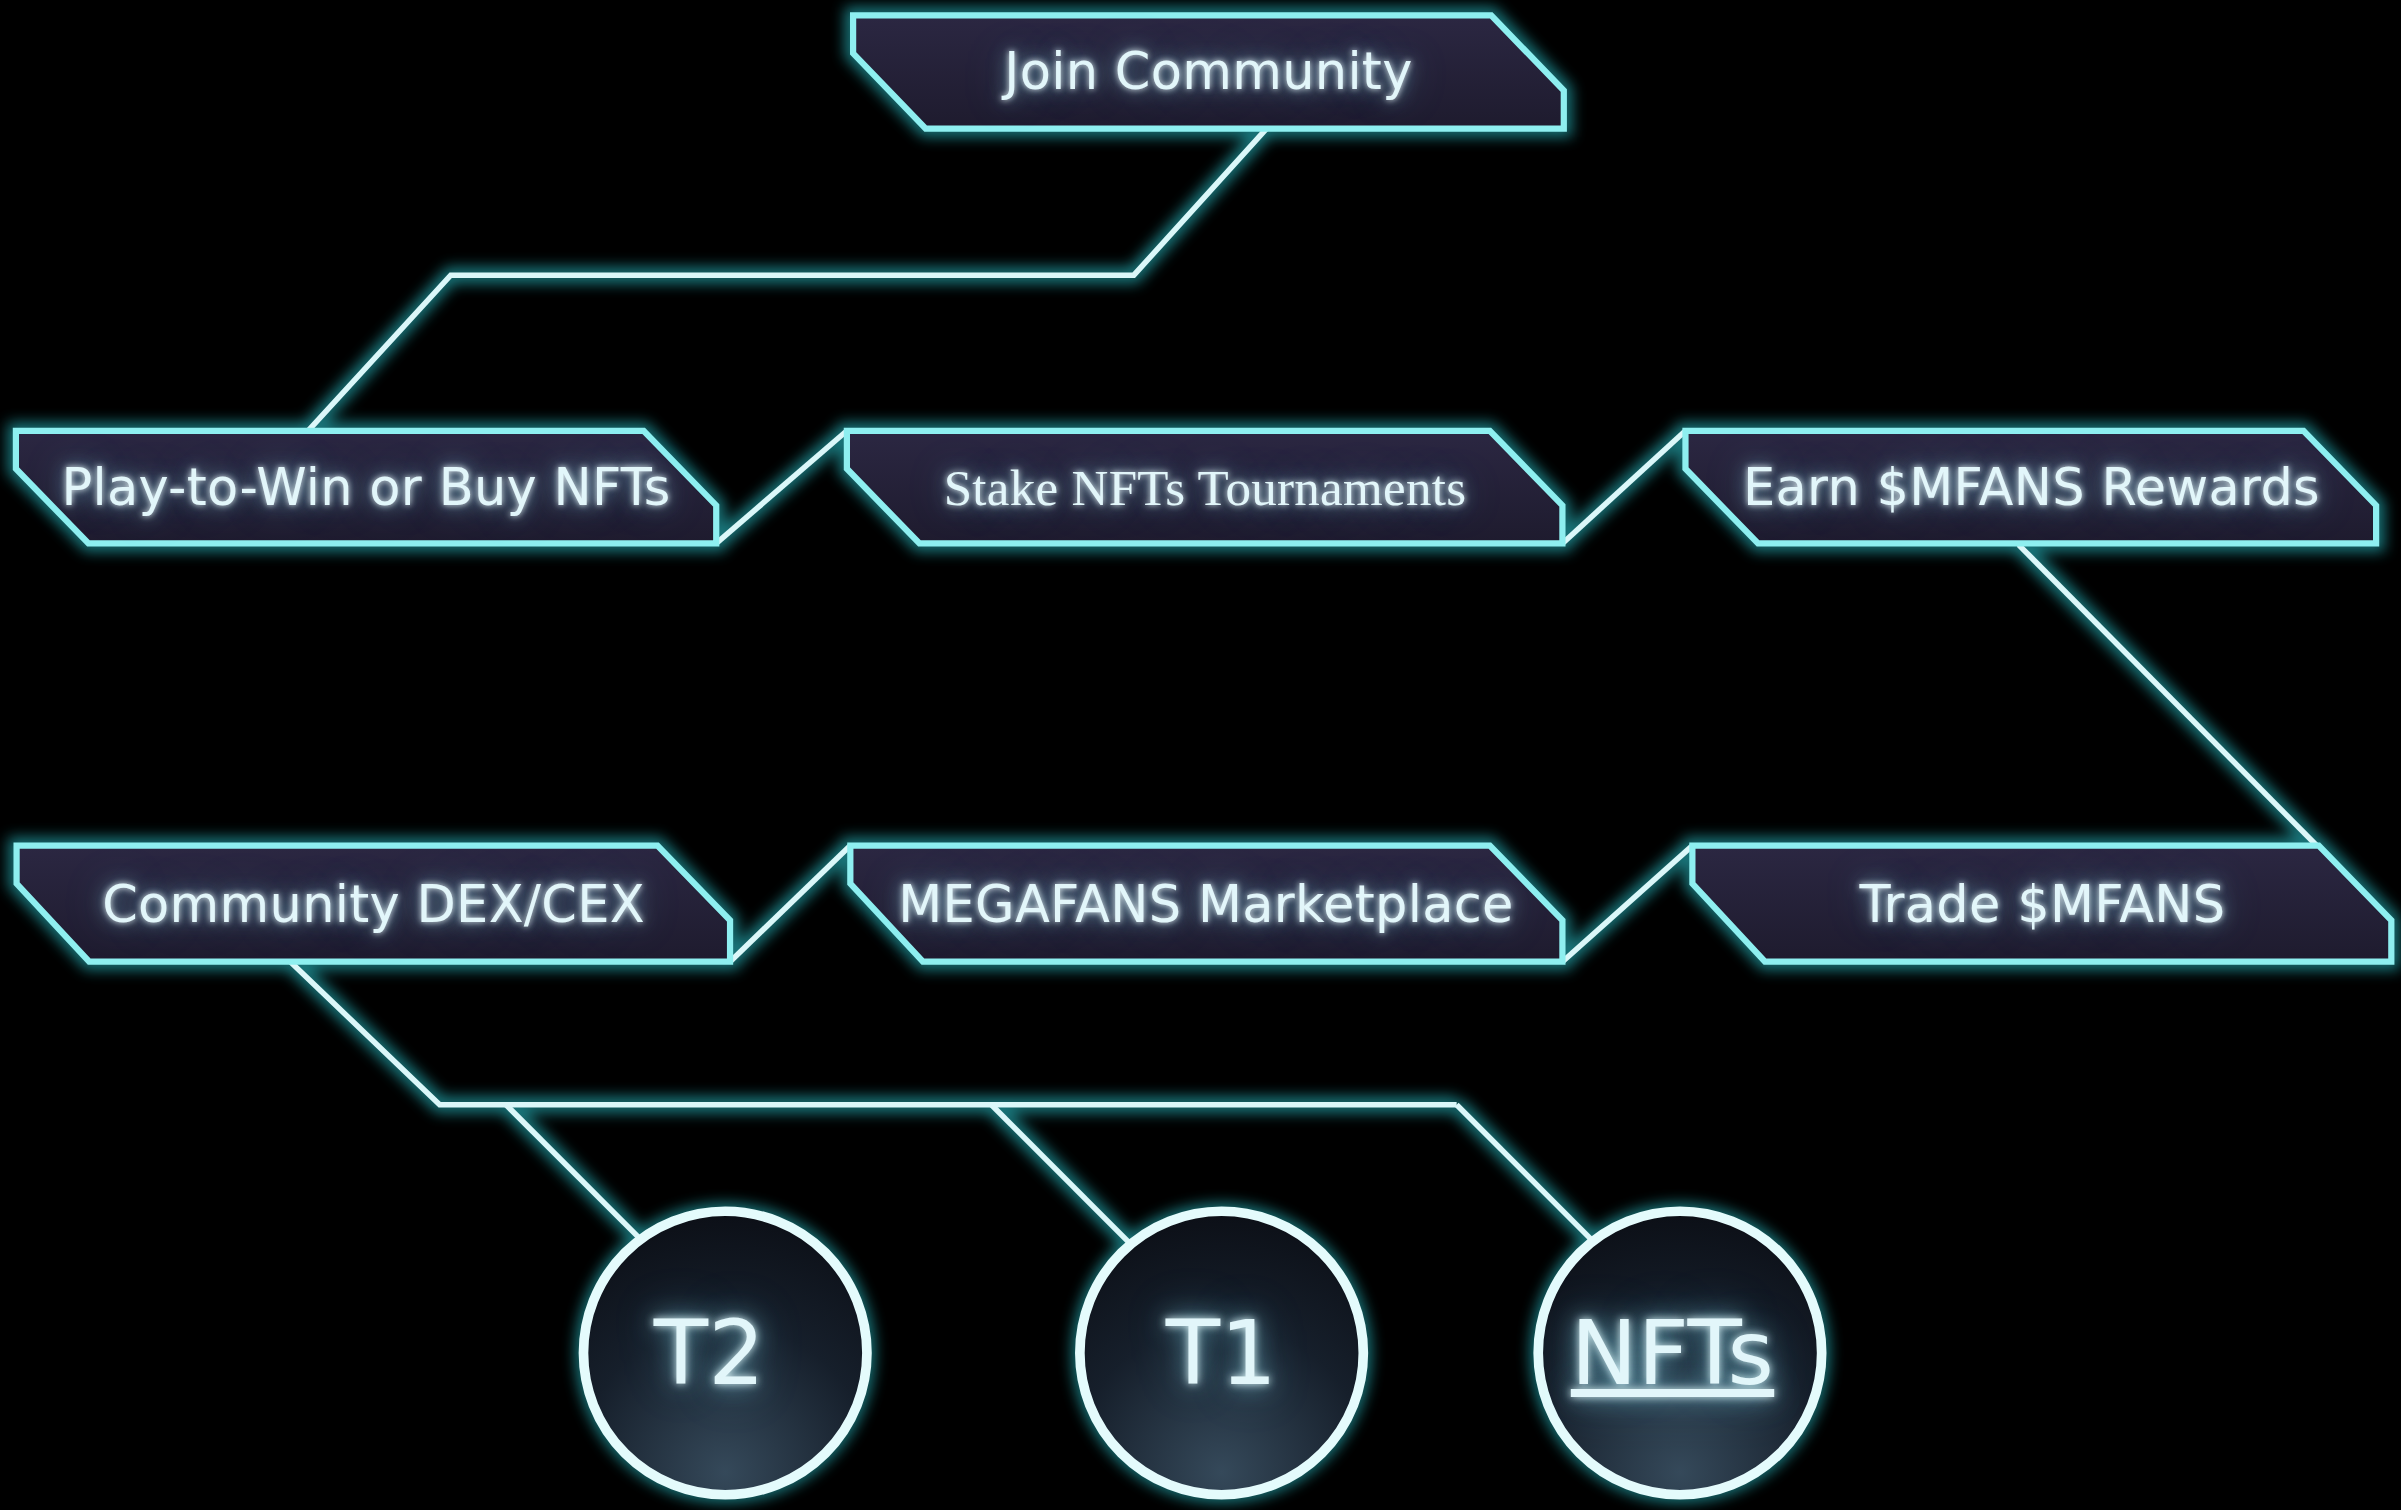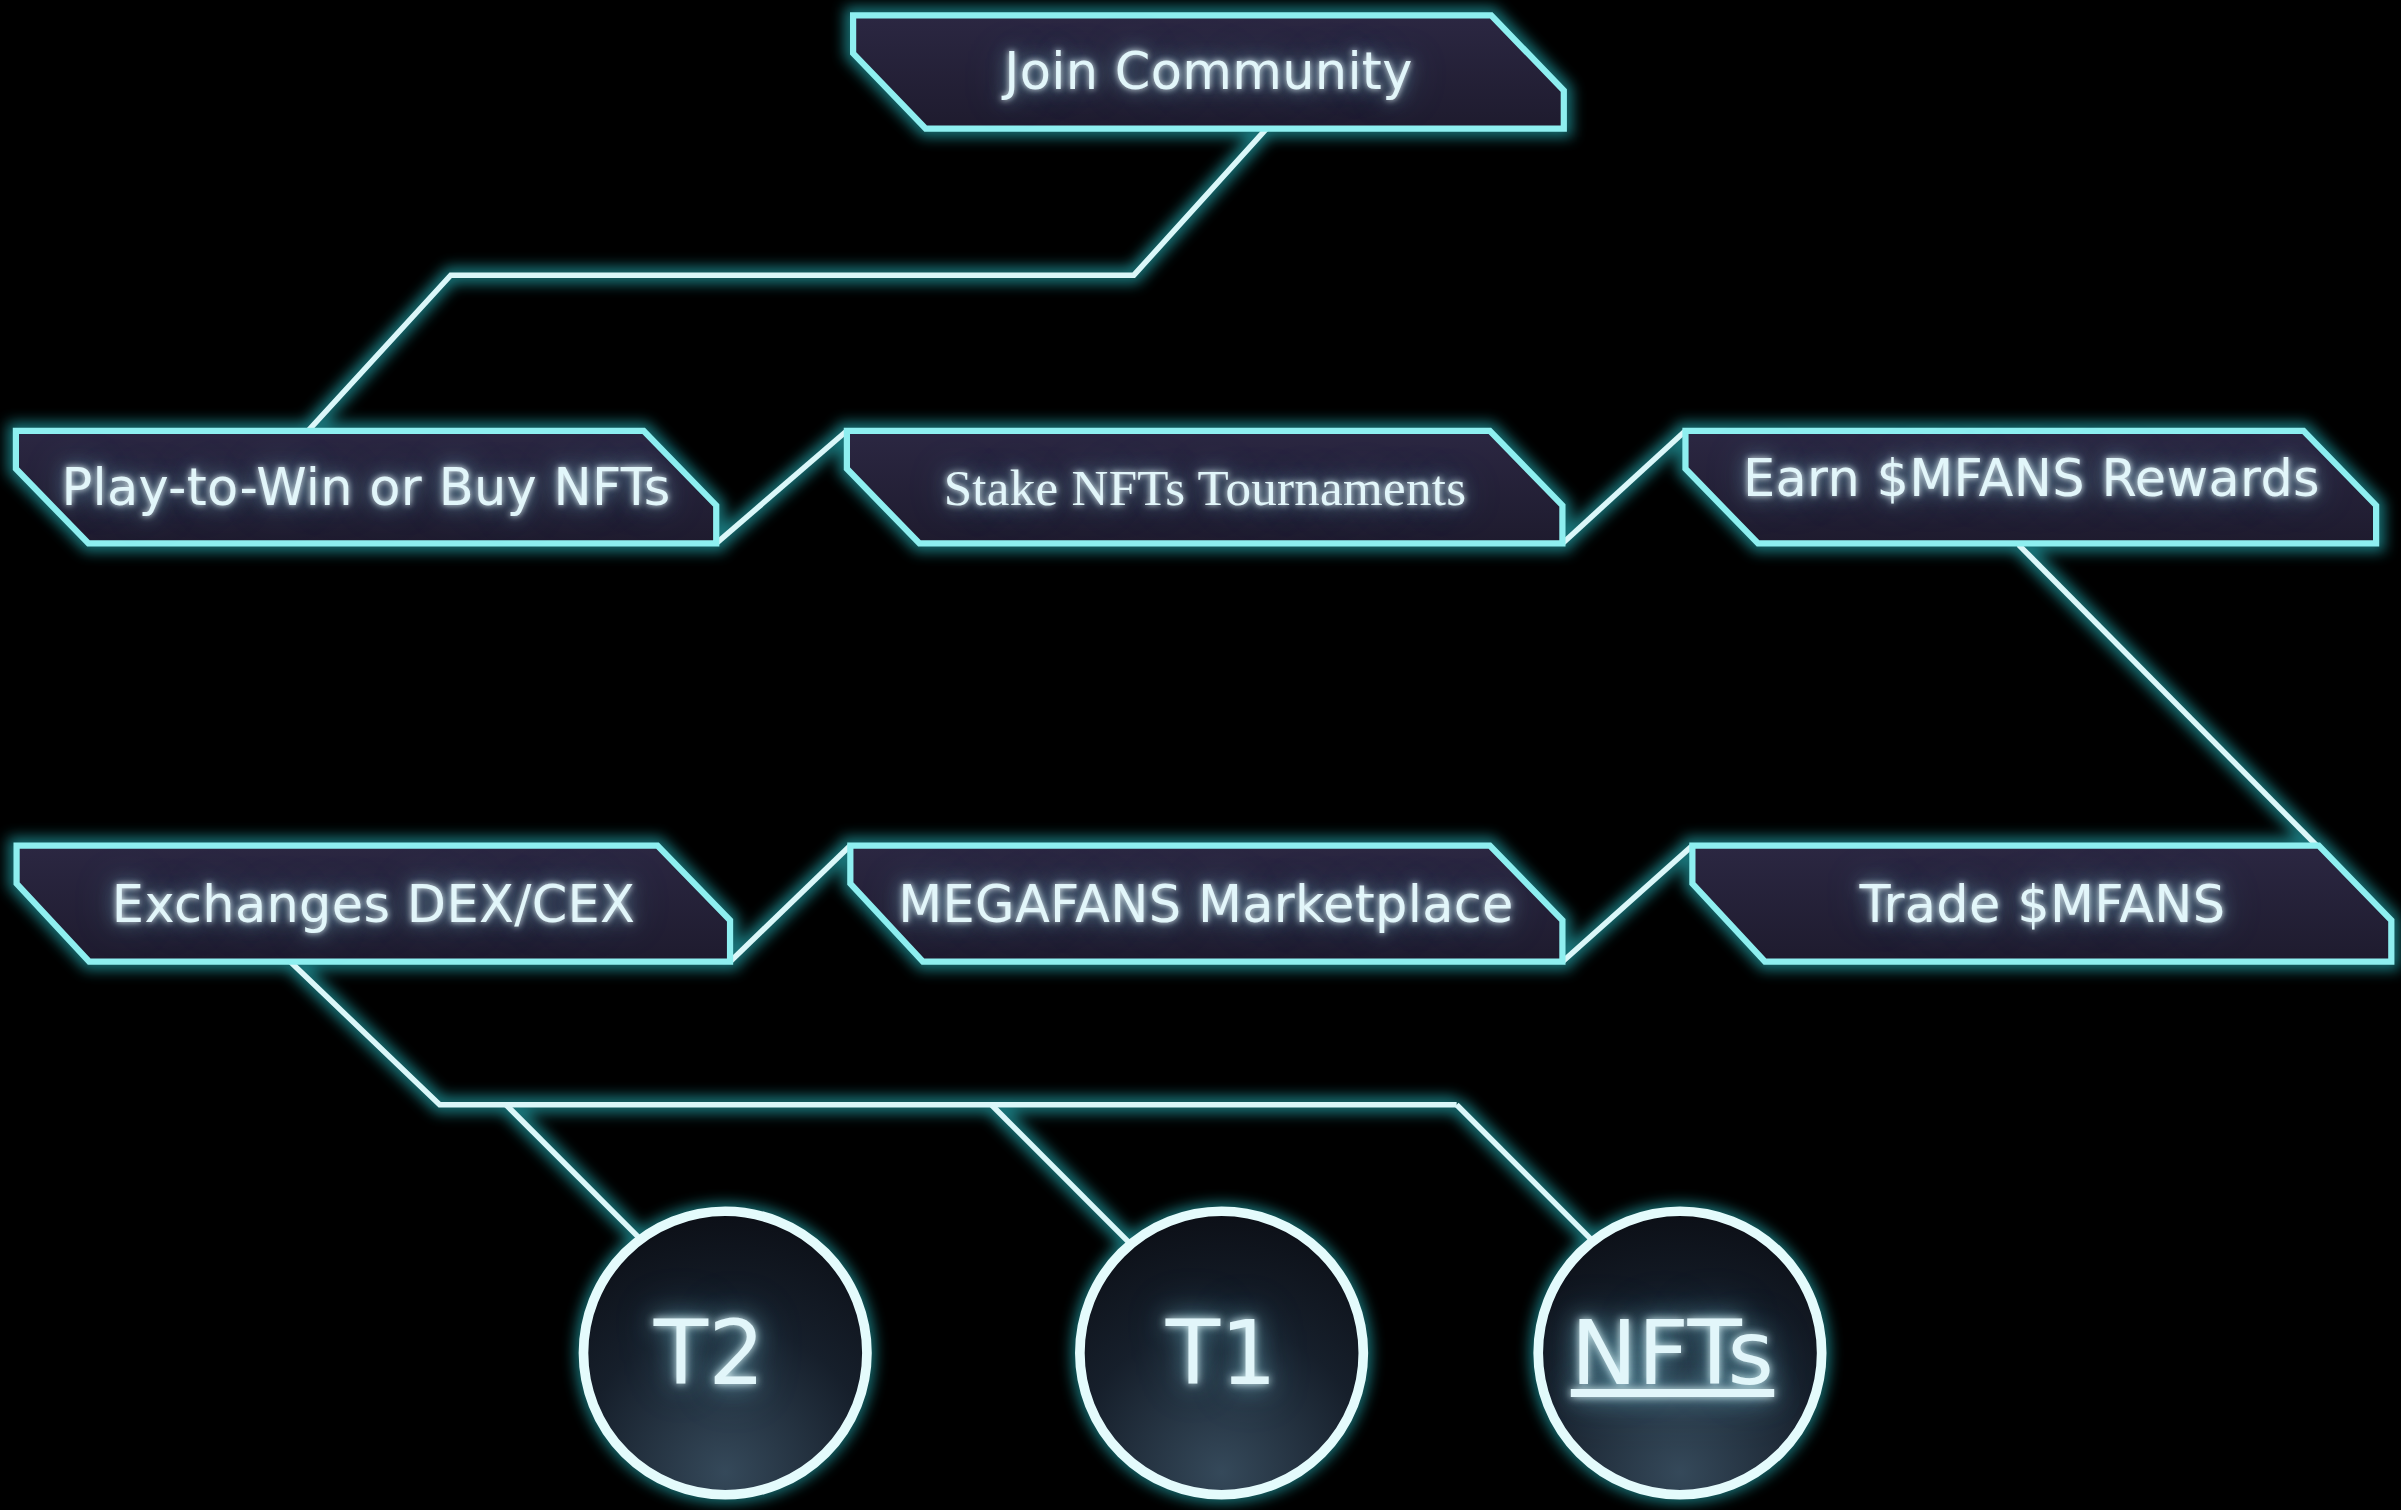--- a/index.html
+++ b/index.html
@@ -111,23 +111,23 @@
       <circle cx="1049" cy="1957" r="205"></circle>
       <circle cx="1767" cy="1957" r="205"></circle>
       <circle cx="2430" cy="1957" r="205"></circle>
     </g>
   </svg>
 
   <div class="label" style="left:853px;top:15px;width:711px;height:113px;">Join Community</div>
 
   <div class="label" style="left:16px;top:431px;width:700px;height:113px;">Play-to-Win or Buy NFTs</div>
   <div class="label" style="left:847px;top:431px;width:716px;height:113px;font-family:Liberation Serif, serif;">Stake NFTs Tournaments</div>
-  <div class="label" style="left:1686px;top:422px;width:691px;height:113px;text-align:center;">Earn $MFANS Rewards</div>
+  <div class="label" style="left:1686px;top:431px;width:691px;height:113px;text-align:center;">Earn $MFANS Rewards</div>
 
-  <div class="label" style="left:16.6px;top:846px;width:714px;height:116px;">Exchanges DEX/CEX</div>
+  <div class="label" style="left:16.6px;top:846px;width:714px;height:116px;">Community DEX/CEX</div>
   <div class="label" style="left:850px;top:846px;width:712px;height:116px;">MEGAFANS Marketplace</div>
   <div class="label" style="left:1693px;top:846px;width:699px;height:116px;">Trade $MFANS</div>
 
   <div class="label token-label" style="left:568px;top:1211px;width:283px;height:283px;">T2</div>
   <div class="label token-label" style="left:1080px;top:1211px;width:283px;height:283px;text-align:center;">T1</div>
   <div class="label token-label" style="left:1531px;top:1211px;width:283px;height:283px;text-decoration:underline;">NFTs</div>
 
 </div>
 
 

